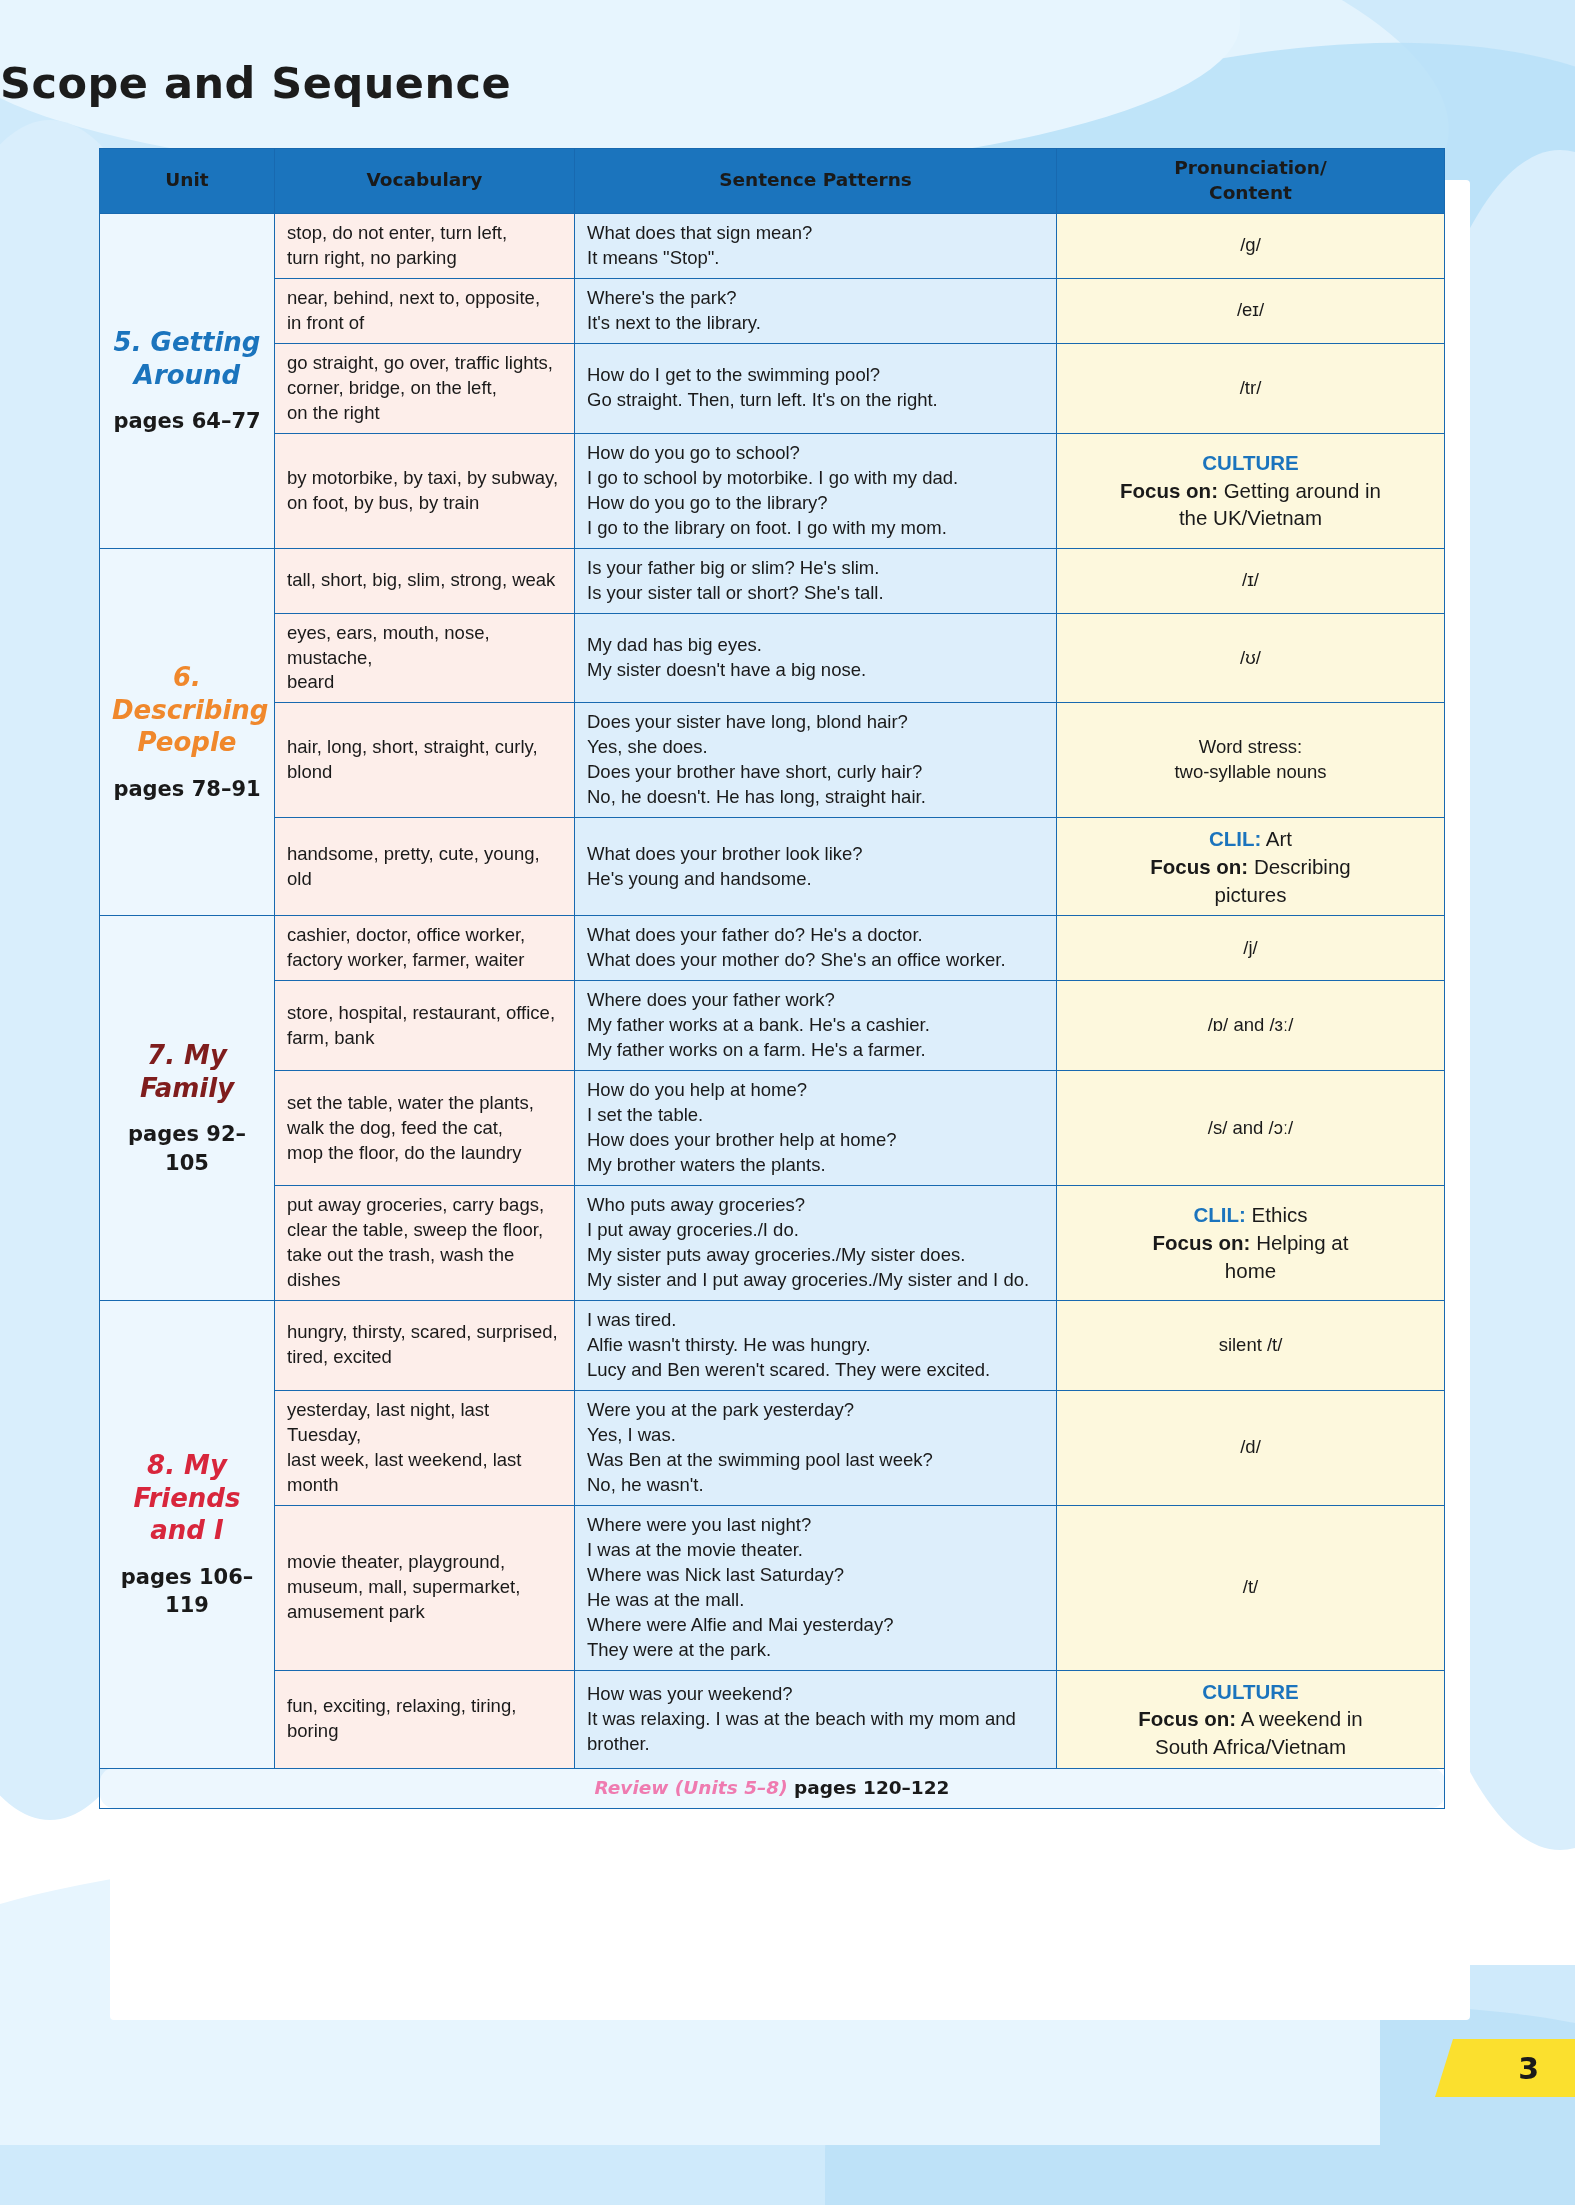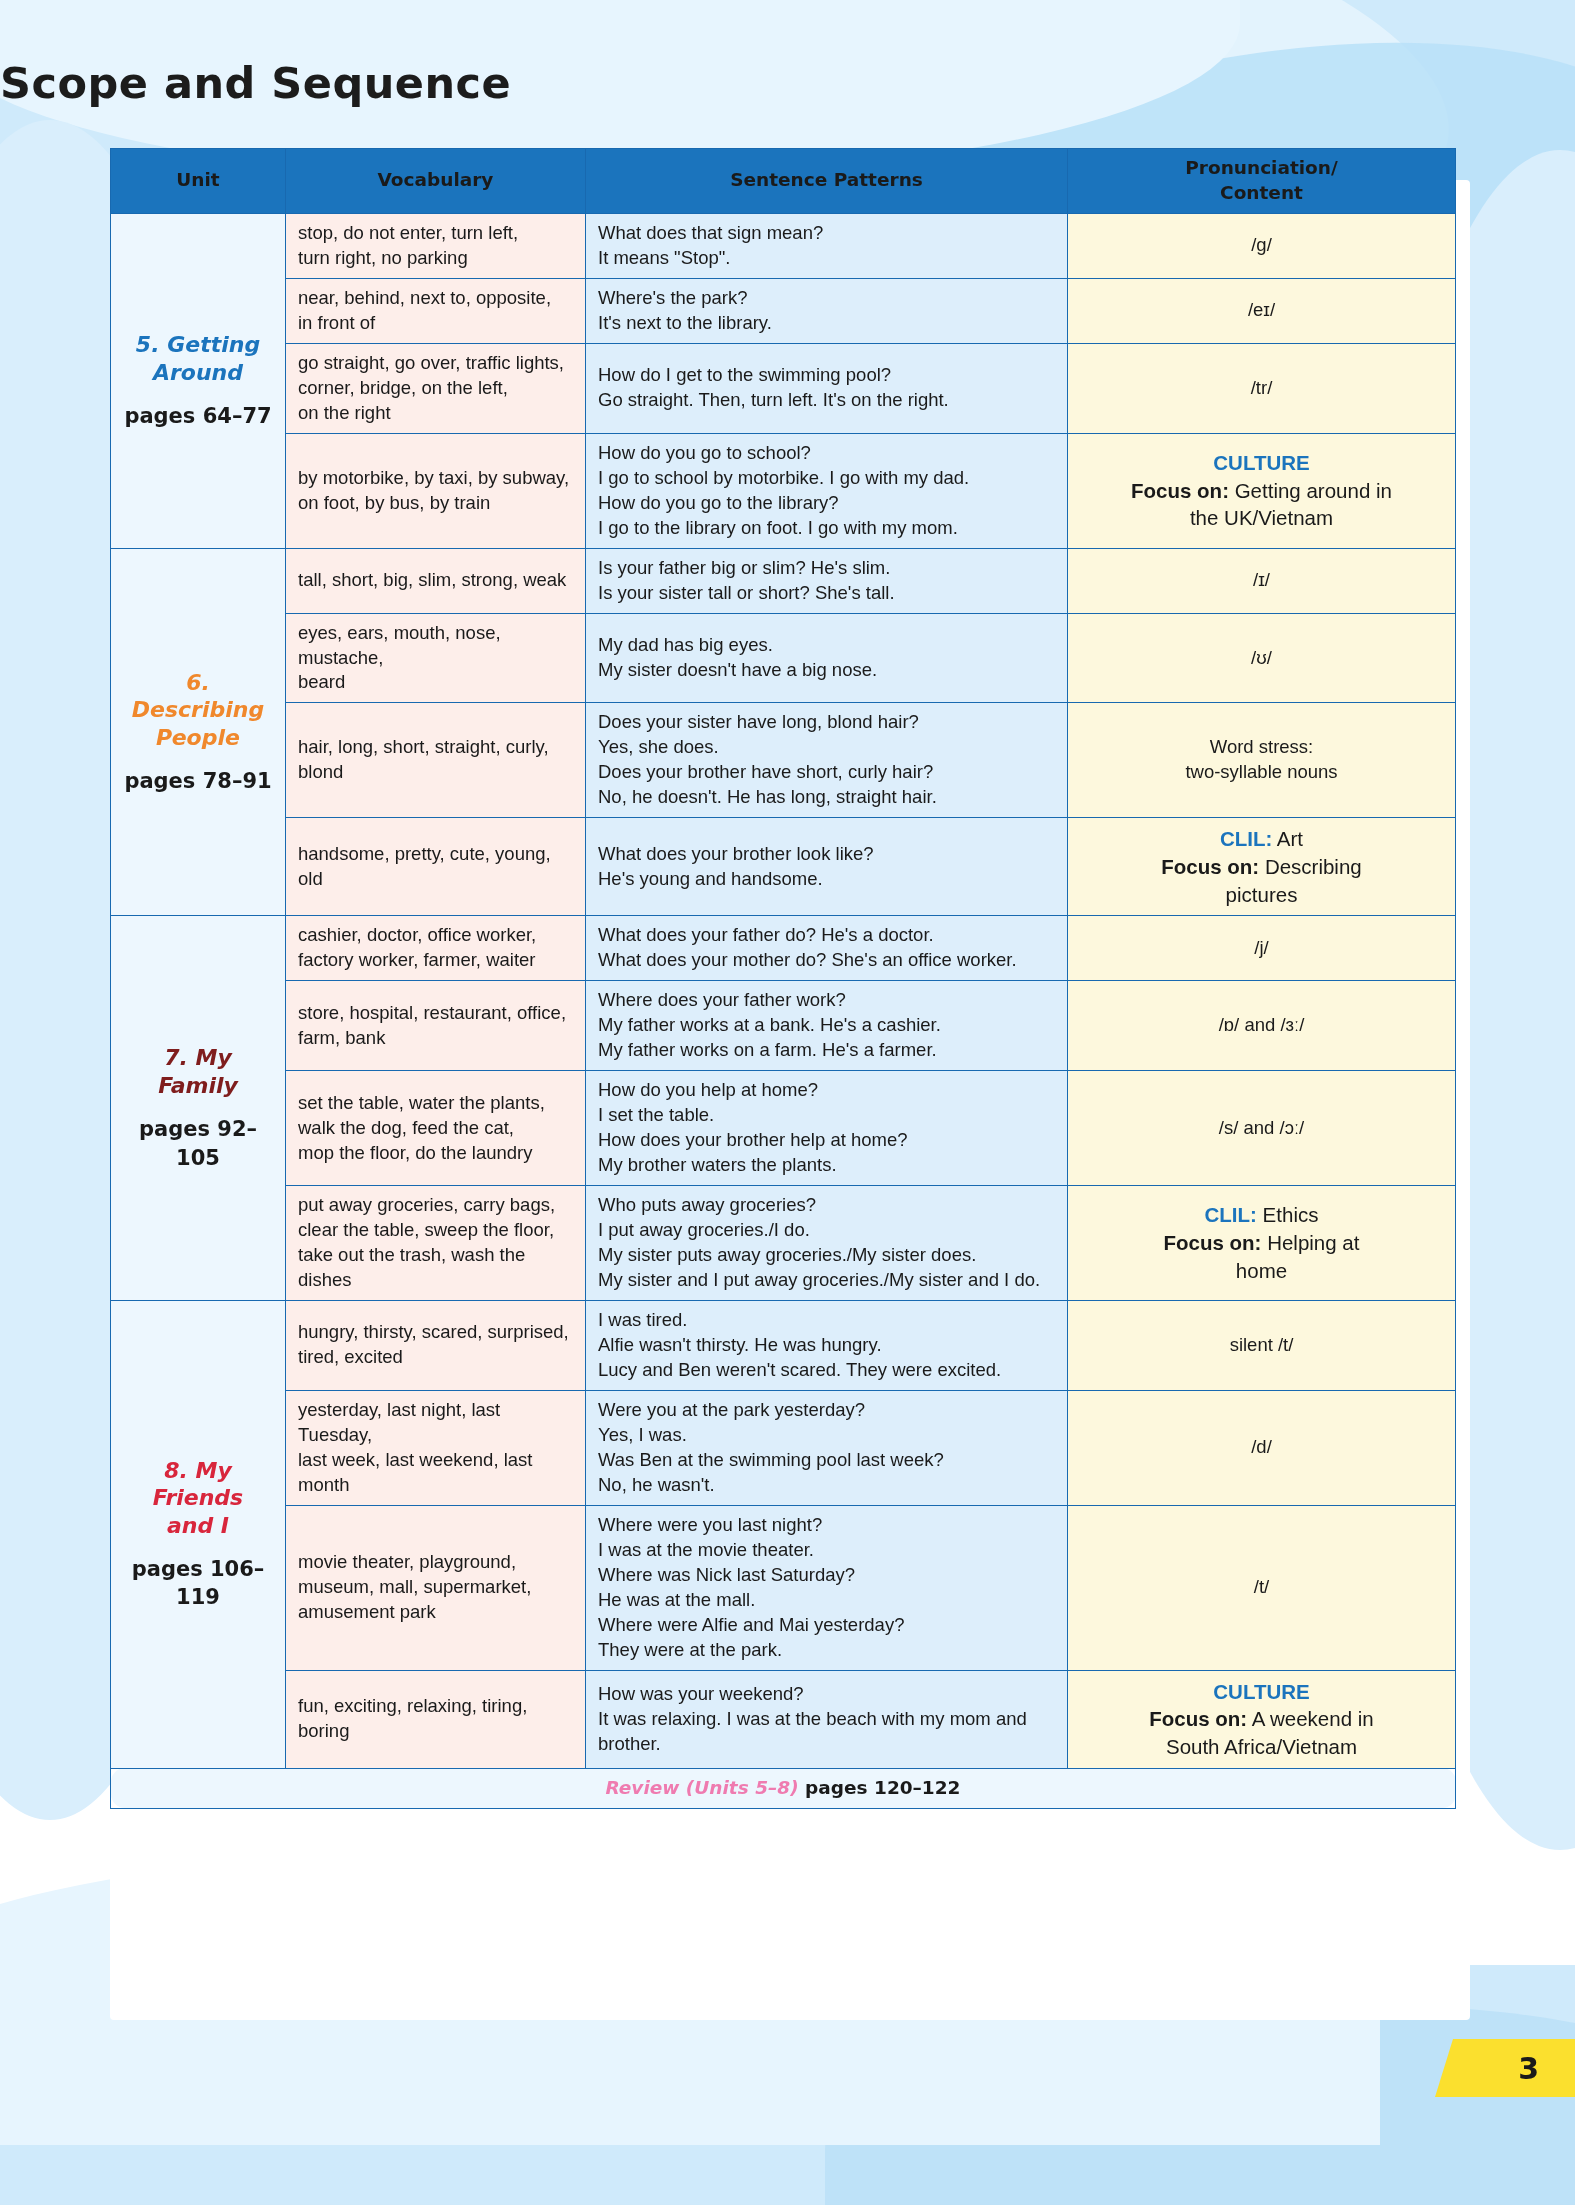--- a/index.html
+++ b/index.html
@@ -116,21 +116,21 @@
     font-weight: bold;
     color: #1c1c1c;
     letter-spacing: .5px;
     font-family: "DejaVu Sans", sans-serif;
   }
 
   
   .table-wrap {
     position: absolute;
     top: 148px;
-    left: 110px;
+    left: 99px;
     width: 1107px;
   }
   table.sns {
     border-collapse: collapse;
     width: 100%;
     table-layout: fixed;
   }
   table.sns td, table.sns th {
     border: 1.6px solid #1869b0;
     vertical-align: middle;
@@ -154,21 +154,21 @@
   col.c-sent  { width: 482px; }
   col.c-pron  { width: 388px; }
 
   td.unit {
     background: #edf7fe;
     text-align: center;
     vertical-align: middle;
     padding: 8px;
   }
   .unit-name {
-    font-size: 22px;
+    font-size: 26px;
     font-weight: bold;
     font-style: italic;
     font-family: "DejaVu Sans", sans-serif;
     line-height: 1.25;
     display: block;
   }
   .unit-pages {
     display: block;
     margin-top: 16px;
     font-size: 21px;

